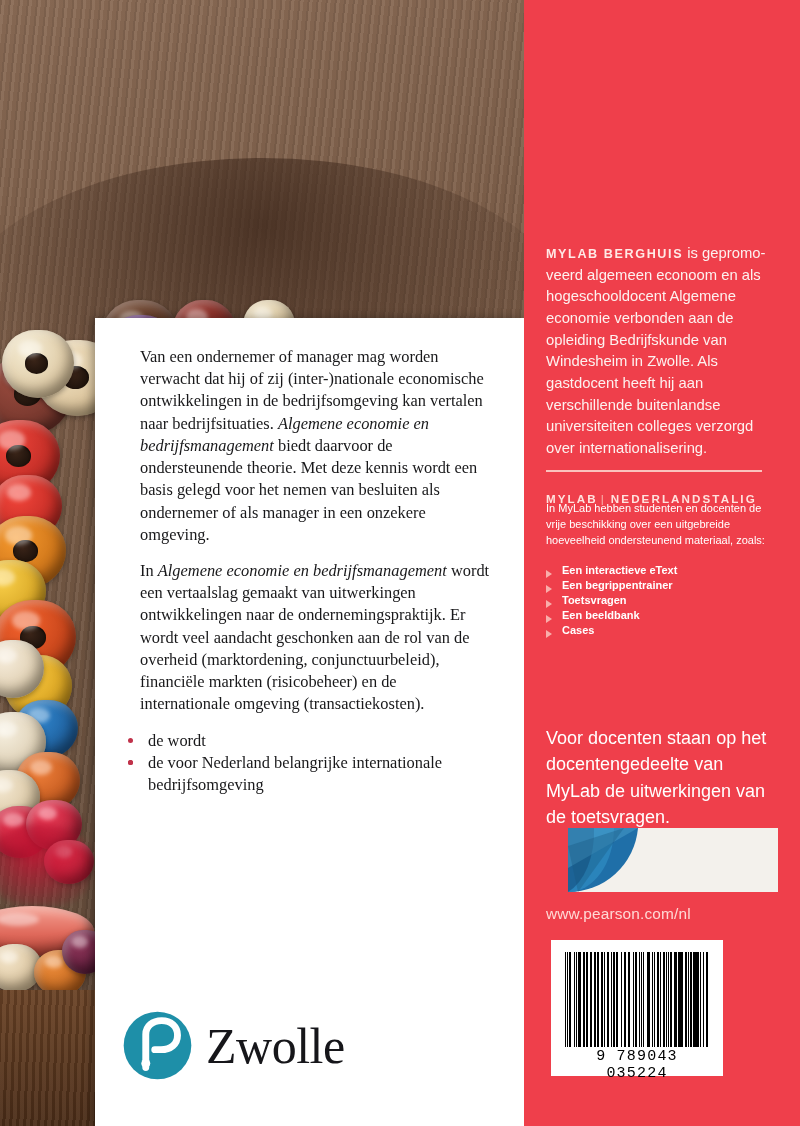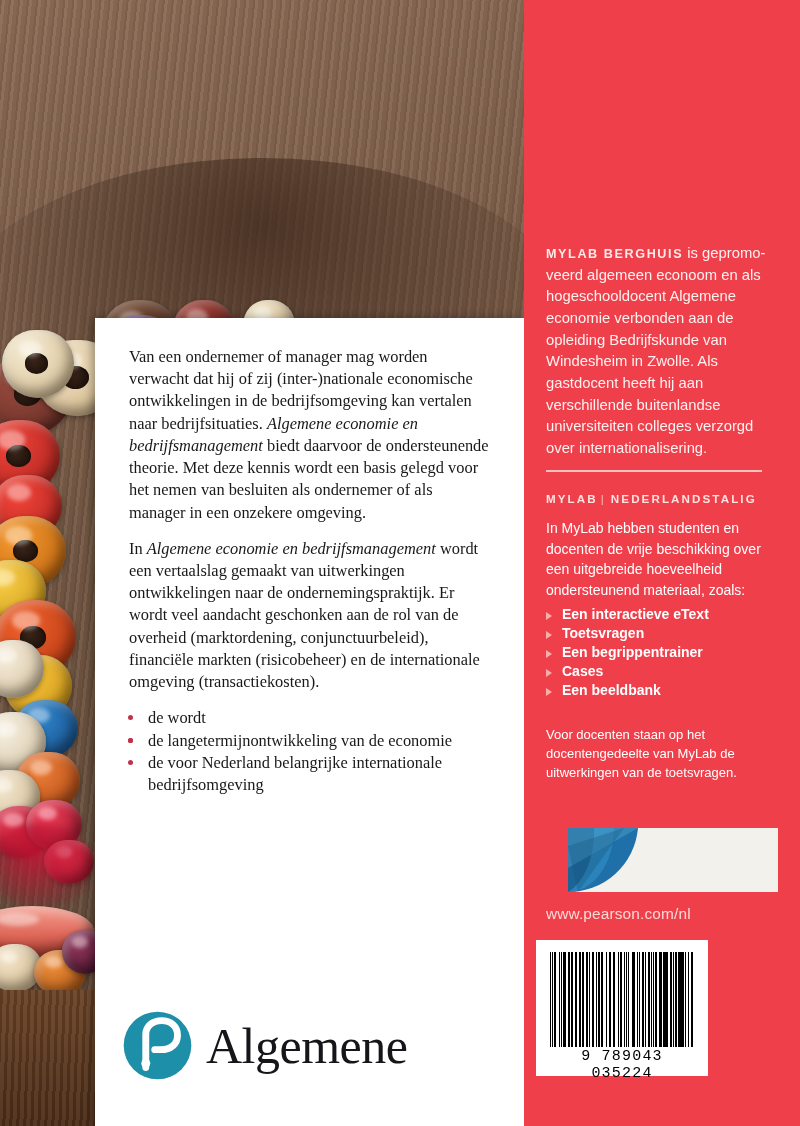--- a/index.html
+++ b/index.html
@@ -94,21 +94,21 @@
     position: absolute;
     left: 29px;
     top: 28px;
     width: 366px;
     font-family: "Liberation Serif", serif;
     color: #18181a;
     font-size: 16.4px;
     line-height: 1.355;
   }
   .blurb p {
-    margin: 0 0 14px 5px;
+    margin: 0 0 14px 16px;
     font-family: Liberation Serif, serif;
   }
   .blurb em { font-style: italic; }
   .part-list {
     list-style: none;
     margin: 0;
     padding: 0;
   }
   .part-list li {
     position: relative;
@@ -194,29 +194,29 @@
     color: #ffe2de;
   }
   .mylab-head .bar {
     display: inline-block;
     margin: 0 5px 0 3px;
     color: #fbb7b2;
     font-weight: normal;
   }
   .mylab-body {
     position: absolute;
-    top: 518px;
+    top: 500px;
     width: 222px;
-    font-size: 14px;
+    font-size: 11px;
     line-height: 1.465;
     color: #ffffff;
   }
   .mylab-list {
     list-style: none;
-    margin: 5px 0 0 0;
+    margin: 15px 0 0 0;
     padding: 0;
   }
   .mylab-list li {
     position: relative;
     padding-left: 16px;
     font-weight: bold;
     line-height: 1.355;
     color: #ffffff;
   }
   .mylab-list li .arrow {
@@ -225,21 +225,21 @@
     top: 7px;
     width: 0; height: 0;
     border-left: 6px solid #f9aeab;
     border-top: 4px solid transparent;
     border-bottom: 4px solid transparent;
   }
   .teacher-note {
     position: absolute;
     top: 725px;
     width: 222px;
-    font-size: 13px;
+    font-size: 18px;
     line-height: 1.465;
     color: #ffffff;
   }
 
   
   .mylab-badge {
     position: absolute;
     left: 22px;
     top: 828px;
     width: 210px;
@@ -385,32 +385,31 @@
   <div class="white-panel">
     <div class="blurb">
       <p><span>Van een ondernemer of manager mag worden verwacht dat hij of zij (inter-)nationale econo­mische ontwikkelingen in de bedrijfsomgeving kan vertalen naar bedrijfsituaties. </span><em>Algemene economie en bedrijfsmanagement</em><span> biedt daarvoor de ondersteunende theorie. Met deze kennis wordt een basis gelegd voor het nemen van besluiten als ondernemer of als manager in een onzekere omgeving.</span></p>
 
       <p><span>In </span><em>Algemene economie en bedrijfsmanagement</em><span> wordt een vertaalslag gemaakt van uitwerkingen ontwikkelingen naar de ondernemingspraktijk. Er wordt veel aandacht geschonken aan de rol van de overheid (marktordening, conjunctuur­beleid), financiële markten (risicobeheer) en de internationale omgeving (transactiekosten).</span></p>
 
 
       <ul class="part-list">
         <li><span class="dot"></span><span>de wordt</span></li>
         <li><span class="dot"></span></li>
-        <li><span class="dot"></span><span>de langetermijnontwikkeling van de economie</span></li>
         <li><span class="dot"></span><span>de voor Nederland belangrijke internationale bedrijfsomgeving</span></li>
       </ul>
     </div>
 
     <div class="pearson-logo">
       <svg class="pearson-mark" viewBox="0 0 100 100">
         <circle cx="50" cy="50" r="49" fill="#1e8fa8"></circle>
         <path d="M33 82 V34 C33 22 43 14 56 14 C70 14 79 23 79 35 C79 48 69 56 55 56 H46" fill="none" stroke="#ffffff" stroke-width="10" stroke-linecap="round"></path>
         <circle cx="33" cy="76" r="6.5" fill="#ffffff"></circle>
       </svg>
-      <span class="pearson-word">Algemene</span>
+      <span class="pearson-word">Zwolle</span>
     </div>
   </div>
 
   <div class="red-panel">
 
     <div class="red-inner">
 
       <div class="author-block">
         <span class="author-name">MYLAB BERGHUIS</span><span> is gepromo­veerd algemeen econoom en als hogeschooldocent Algemene economie verbonden aan de opleiding Bedrijfskunde van Windesheim in Zwolle. Als gastdocent heeft hij aan verschillende buitenlandse universiteiten colleges verzorgd over internationalisering.</span>
       </div>
@@ -418,44 +417,44 @@
       <div class="divider"></div>
 
       <div class="mylab-head">
         <span>MYLAB</span><span class="bar">|</span><span>NEDERLANDSTALIG</span>
       </div>
 
       <div class="mylab-body">
         <span>In MyLab hebben studenten en docenten de vrije beschikking over een uitgebreide hoeveel­heid ondersteunend materiaal, zoals:</span>
         <ul class="mylab-list">
           <li><span class="arrow"></span><span>Een interactieve eText</span></li>
+          <li><span class="arrow"></span><span>Een begrippentrainer</span></li>
           <li><span class="arrow"></span><span>Toetsvragen</span></li>
-          <li><span class="arrow"></span><span>Een begrippentrainer</span></li>
+          <li><span class="arrow"></span><span>Een beeldbank</span></li>
           <li><span class="arrow"></span><span>Cases</span></li>
-          <li><span class="arrow"></span><span>Een beeldbank</span></li>
         </ul>
       </div>
 
       <div class="teacher-note">Voor docenten staan op het docentengedeelte van MyLab de uitwerkingen van de toets­vragen.</div>
 
       <div class="mylab-badge">
         <svg class="badge-fan" viewBox="0 0 78 64" preserveAspectRatio="none">
           <rect x="0" y="0" width="78" height="64" fill="#f3f1ec"></rect>
           <path d="M0 0 H70 A70 70 0 0 1 0 64 Z" fill="#1f6fa8"></path>
           <path d="M0 0 H46 A46 64 0 0 1 0 64 Z" fill="#2b86bd" opacity="0.92"></path>
           <path d="M0 0 H26 A40 64 0 0 1 0 64 Z" fill="#1b5f92" opacity="0.9"></path>
           <path d="M0 0 H70 L0 40 Z" fill="#4fa3cf" opacity="0.45"></path>
           <path d="M0 18 L56 0 L10 64 Z" fill="#17557f" opacity="0.35"></path>
         </svg>
       </div>
 
       <div class="pearson-url">www.pearson.com/nl</div>
     </div>
 
-    <div class="barcode-box" style="left:12px;top:940px;">
+    <div class="barcode-box" style="left:27px;top:940px;">
       <div class="barcode-bars" id="barcode-bars">
           <span style="width: 0.549451%; background: rgb(0, 0, 0);"></span>
           <span style="width: 0.549451%; background: transparent;"></span>
           <span style="width: 0.549451%; background: rgb(0, 0, 0);"></span>
           <span style="width: 0.549451%; background: rgb(0, 0, 0);"></span>
           <span style="width: 0.549451%; background: transparent;"></span>
           <span style="width: 1.64835%; background: rgb(0, 0, 0);"></span>
           <span style="width: 1.64835%; background: transparent;"></span>
           <span style="width: 1.0989%; background: rgb(0, 0, 0);"></span>
           <span style="width: 0.549451%; background: transparent;"></span>

